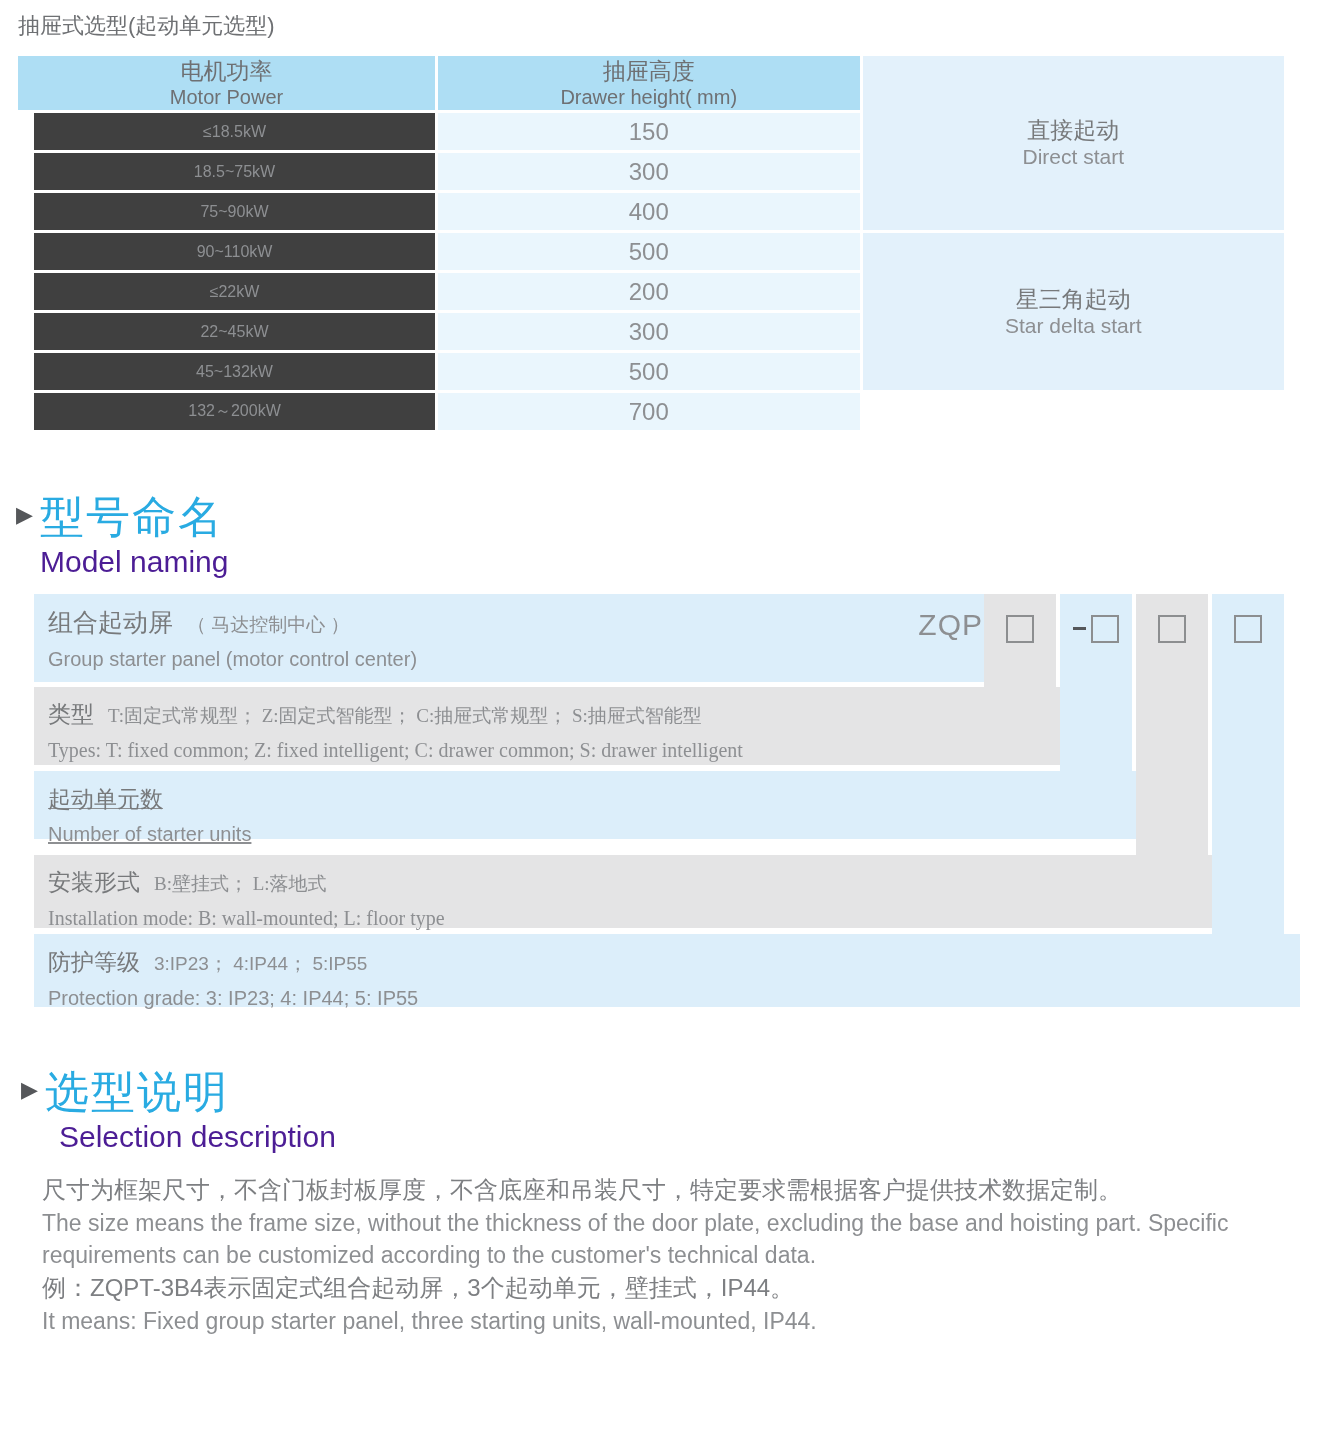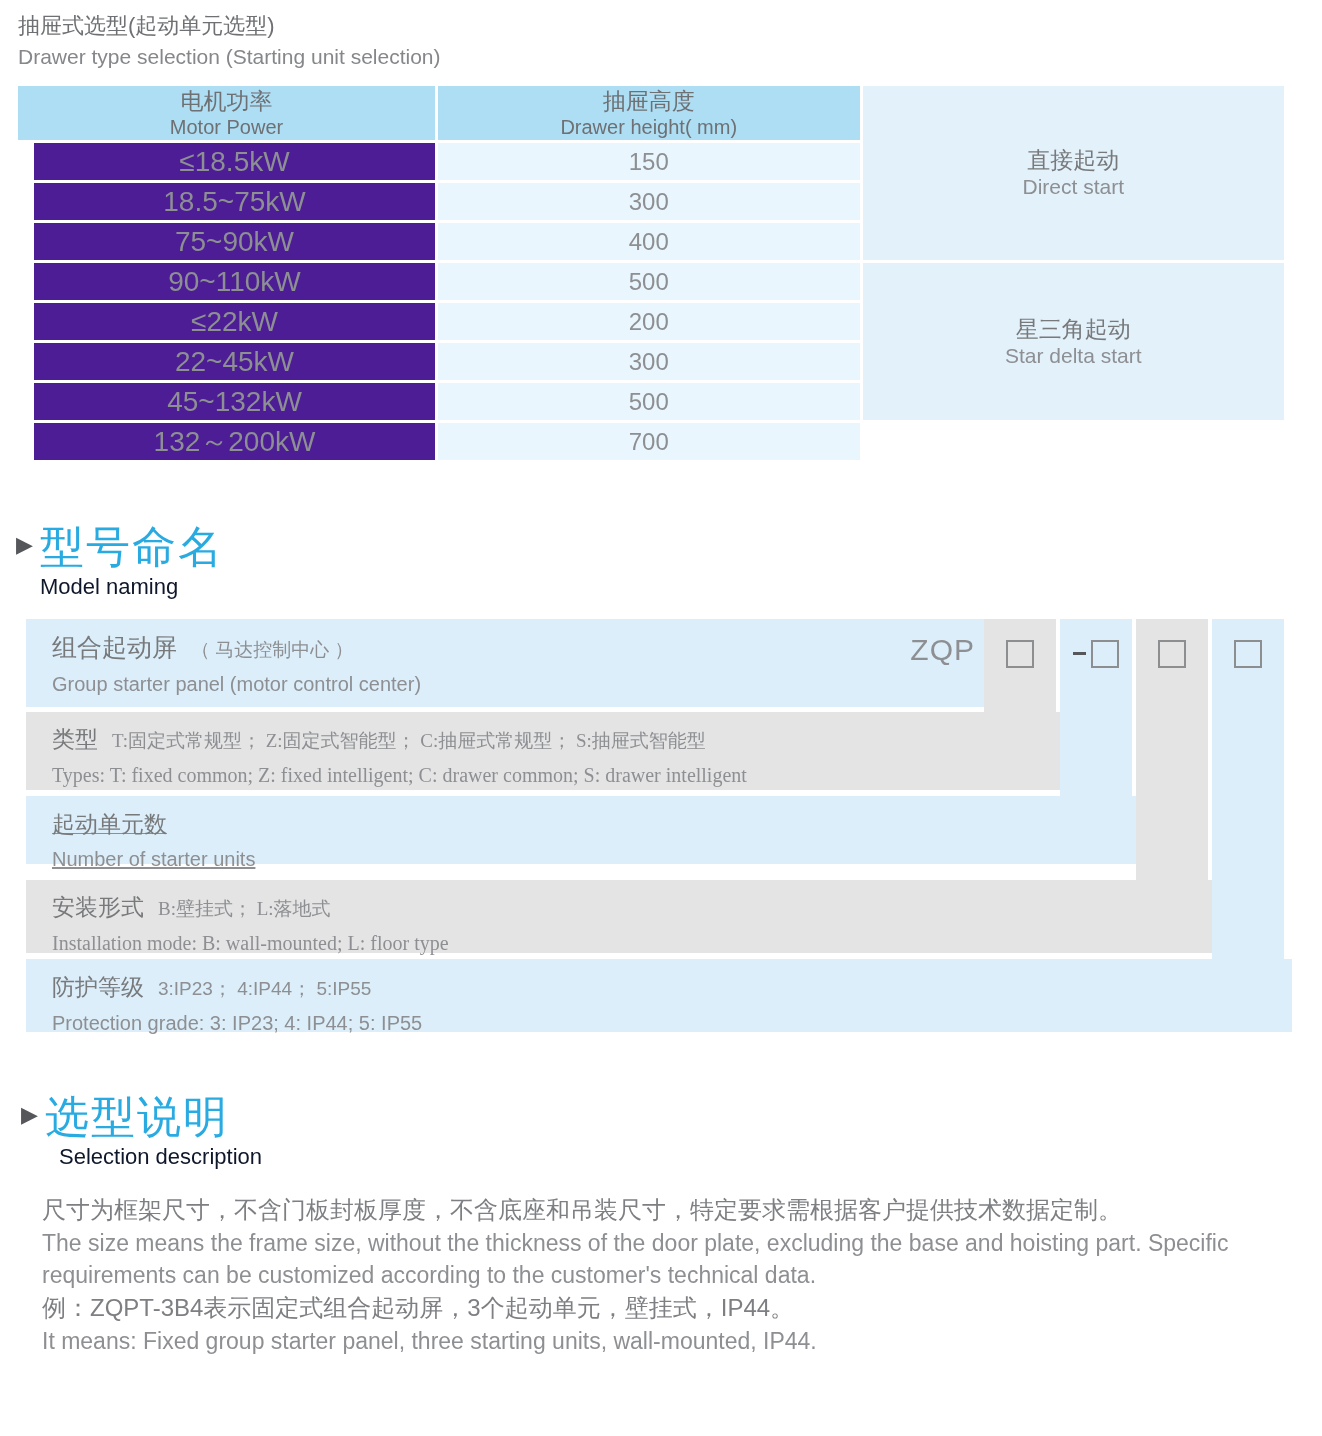--- a/index.html
+++ b/index.html
@@ -22,37 +22,37 @@
     grid-template-rows:54px repeat(8,37px);
     gap:3px;
   }
   .sel-table .cell { display:flex; flex-direction:column; align-items:center; justify-content:center; }
   .th { background:#aedef4; }
   .th .th-zh { font-size:23px; color:#6e7073; line-height:27px; }
   .th .th-en { font-size:20px; color:#6e7073; line-height:24px; }
   .td-mode { background:#e3f1fb; grid-row:span 4; }
   .td-mode .mode-zh { font-size:23px; color:#77797b; line-height:28px; }
   .td-mode .mode-en { font-size:21px; color:#8d8f92; line-height:26px; }
-  .td-power { background:#4c1d95; font-size:28px; color:#8d8f92;margin-left:16px; }
+  .td-power { background:#404040; font-size:16px; color:#8d8f92;margin-left:16px; }
   .td-height { background:#eaf6fd; font-size:24px; color:#8d8f92; }
 
   
   .section-head { position:relative; padding-left:22px; }
   .section-head .arrow {
     position:absolute; left:-2px; top:12px; font-size:22px; color:#55575a; line-height:22px;
   }
   .section-title-zh { font-size:44px; line-height:50px; color:#29abe2; letter-spacing:2px; }
-  .section-title-en { font-size:22px; line-height:30px; color:#0f172a; }
+  .section-title-en { font-size:30px; line-height:30px; color:#4c1d95; margin-top:5px; }
   .head-model { margin-top:62px; }
   .head-sel { margin-top:60px; margin-left:5px; }
   .head-sel .section-title-en { margin-left:14px; }
 
   
   .diagram { position:relative; width:1266px; height:413px; margin-top:17px; }
-  .drow { position:absolute; left:8px; box-sizing:border-box; padding:14px 0 0 26px; }
+  .drow { position:absolute; left:16px; box-sizing:border-box; padding:14px 0 0 14px; }
   .bg-blue { background:#dceefa; }
   .bg-gray { background:#e4e4e5;font-family:Liberation Serif, serif; }
   .dr1 { top:0;   height:88px; width:963px;  }
   .dr2 { top:93px;  height:78px; width:1038px; }
   .dr3 { top:177px; height:68px; width:1114px;text-decoration:underline; }
   .dr4 { top:261px; height:73px; width:1190px; }
   .dr5 { top:340px; height:73px; width:1266px; }
   .dz  { font-size:23px; color:#77797b; line-height:28px; }
   .dr1 .dz { font-size:25px; }
   .dzd { font-size:19px; color:#8d8f92; margin-left:14px; }
@@ -81,21 +81,20 @@
   .p-en { font-size:23px; color:#8d8f92; line-height:32px; }
 </style>
 </head>
 <body>
 
 <div class="page">
   <div class="content">
 
     <div>
       <div class="doc-title-zh">抽屉式选型(起动单元选型)</div>
-      <div class="doc-title-en">Drawer type selection (Starting unit selection)</div>
     </div>
 
     <div class="sel-table">
       <div class="cell th">
         <div class="th-zh">电机功率</div>
         <div class="th-en">Motor Power</div>
       </div>
       <div class="cell th">
         <div class="th-zh">抽屉高度</div>
         <div class="th-en">Drawer height( mm)</div>

